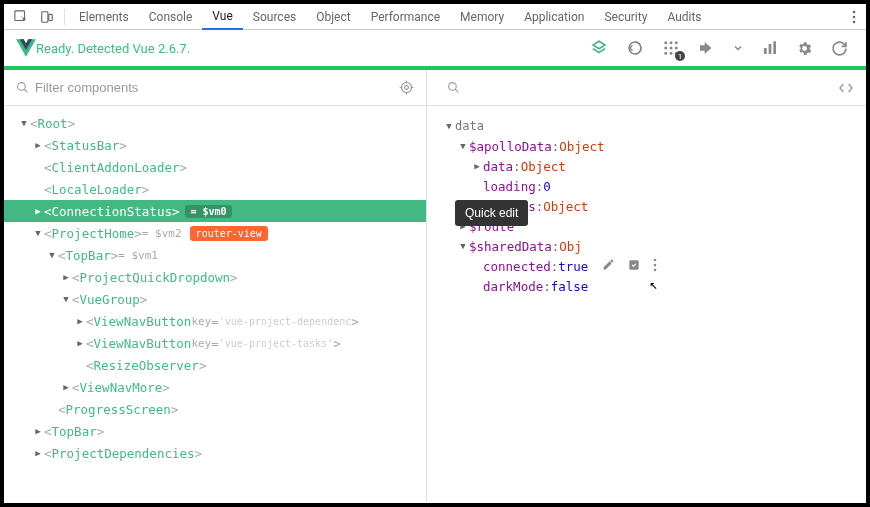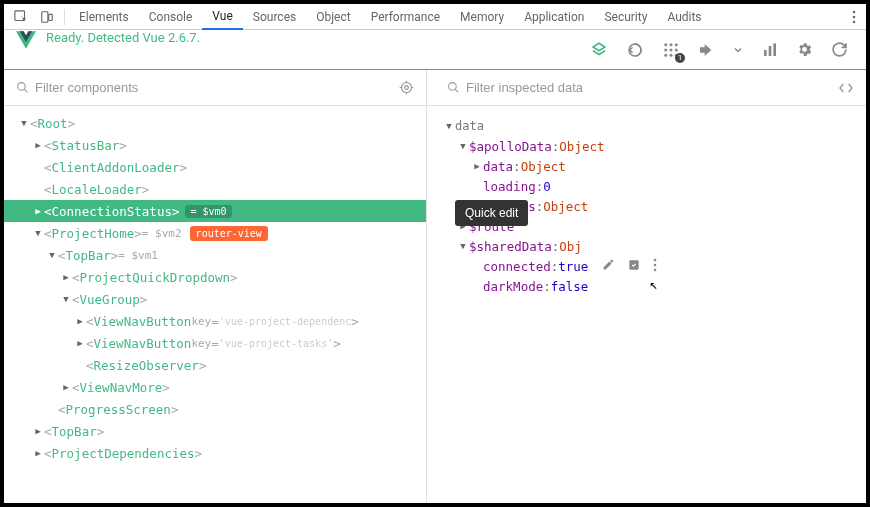--- a/index.html
+++ b/index.html
@@ -4,21 +4,21 @@
 <style>
 * { margin: 0; padding: 0; box-sizing: border-box; }
 body { font-family: -apple-system, BlinkMacSystemFont, "Segoe UI", Roboto, sans-serif; font-size: 12px; background: #000; width: 870px; height: 507px; overflow: hidden; }
 .window { background: #000; border: 4px solid #000; width: 870px; height: 507px; }
 .pane { background: #fff; width: 100%; height: 100%; display: flex; flex-direction: column; }
 .devtools-tabs { display: flex; align-items: center; height: 26px; border-bottom: 1px solid #ccc; gap: 0; padding: 0 4px; }
 .dt-icon { padding: 4px 6px; color: #666; display: flex; align-items: center; }
 .dt-tab { padding: 0 10px; height: 26px; display: flex; align-items: center; color: #666; font-size: 12px; cursor: pointer; }
 .dt-tab.active { color: #222; border-bottom: 2px solid #1a73e8; margin-bottom: -1px; }
 .dt-spacer { flex: 1; }
-.vue-header { display: flex; height: 40px; border-bottom: 1px solid #22c55e; padding: 0 12px; gap: 10px; }
+.vue-header { display: flex; align-items: center; height: 40px; border-bottom: 4px solid #22c55e; padding: 0 12px; }
 .vue-logo { width: 20px; height: 20px; }
 .vue-status { color: #42b983; font-size: 13px; }
 .header-icons { margin-left: auto; display: flex; gap: 18px; align-items: center; padding-right: 6px; }
 .header-icon { color: #888; cursor: pointer; position: relative; display: flex; align-items: center; }
 .header-icon.green { color: #42b983; }
 .icon-badge { position: absolute; bottom: -4px; right: -5px; background: #444; color: #fff; font-size: 8px; width: 10px; height: 10px; border-radius: 50%; display: flex; align-items: center; justify-content: center; }
 .content { display: flex; flex: 1; overflow: hidden; }
 .left-panel { width: 423px; border-right: 1px solid #e0e0e0; display: flex; flex-direction: column; overflow: hidden; }
 .right-panel { flex: 1; display: flex; flex-direction: column; }
 .filter-bar { display: flex; align-items: center; padding: 6px 12px; border-bottom: 1px solid #e0e0e0; gap: 6px; height: 36px; }
@@ -30,21 +30,21 @@
 .tree-row { display: flex; align-items: center; height: 22px; white-space: nowrap; padding-right: 8px; }
 .tree-row .indent { display: inline-block; }
 .arrow { width: 12px; display: inline-block; color: #666; font-size: 9px; cursor: pointer; text-align: center; }
 .arrow.none { visibility: hidden; }
 .bracket { color: #aaa; }
 .tag { color: #42b983; }
 .attr { color: #aaa; font-size: 11px; }
 .attrval { color: #ccc; font-size: 10px; }
 .tree-row.selected { background: #42b983; }
 .tree-row.selected .bracket, .tree-row.selected .tag, .tree-row.selected .arrow, .tree-row.selected .attr, .tree-row.selected .attrval { color: #fff; }
-.tree-row.selected .badge-dark { background: rgba(0,0,0,.2); color: #fff; }
+.tree-row.selected .badge-dark { background: rgba(0,0,0,.2); color: #fff; font-weight: bold; }
 .badge-dark { background: rgba(0,0,0,.18); color: #fff; border-radius: 3px; padding: 1px 5px; font-size: 10px; margin-left: 6px; }
 .badge-orange { background: #ff6634; color: #fff; border-radius: 3px; padding: 2px 6px; font-size: 10px; margin-left: 8px; }
 .insp-header { display: flex; align-items: center; padding: 0 12px; border-bottom: 1px solid #e0e0e0; height: 36px; gap: 6px; }
 .insp-title { color: #42b983; font-family: Menlo, Consolas, monospace; font-size: 15px; }
 .insp-title .b { color: #ccc; }
 .insp-body { flex: 1; padding: 10px 16px; font-family: Menlo, Consolas, monospace; font-size: 12.5px; }
 .data-row { display: flex; align-items: center; height: 20px; position: relative; }
 .data-arrow { width: 12px; display: inline-block; font-size: 9px; color: #666; text-align: center; }
 .data-key { color: #881391; }
 .data-key.top { color: #777; font-size: 12px; }
@@ -305,21 +305,20 @@
             </div>
           </div>
   </div>
 
   <div class="right-panel">
     <div class="insp-header">
       <svg class="search-icon" width="13" height="13" viewBox="0 0 24 24" fill="none" stroke="currentColor" stroke-width="2" style="margin-left:8px">
               <circle cx="10" cy="10" r="7"></circle>
               <path d="M21 21l-6-6"></path>
             </svg>
-      <input class="filter-input" placeholder="Filter inspected data" style="">
       <svg class="open-editor-icon" width="16" height="14" viewBox="0 0 24 20" fill="none" stroke="currentColor" stroke-width="2">
               <path d="M8 4l-5 6 5 6M16 4l5 6-5 6"></path>
             </svg>
     </div>
     <div class="insp-body" id="data-panel">
             <div class="data-row">
               <span class="data-arrow">▼</span> 
               <span class="data-key top">data</span>
             </div>
             <div class="data-row" style="padding-left: 14px;">

